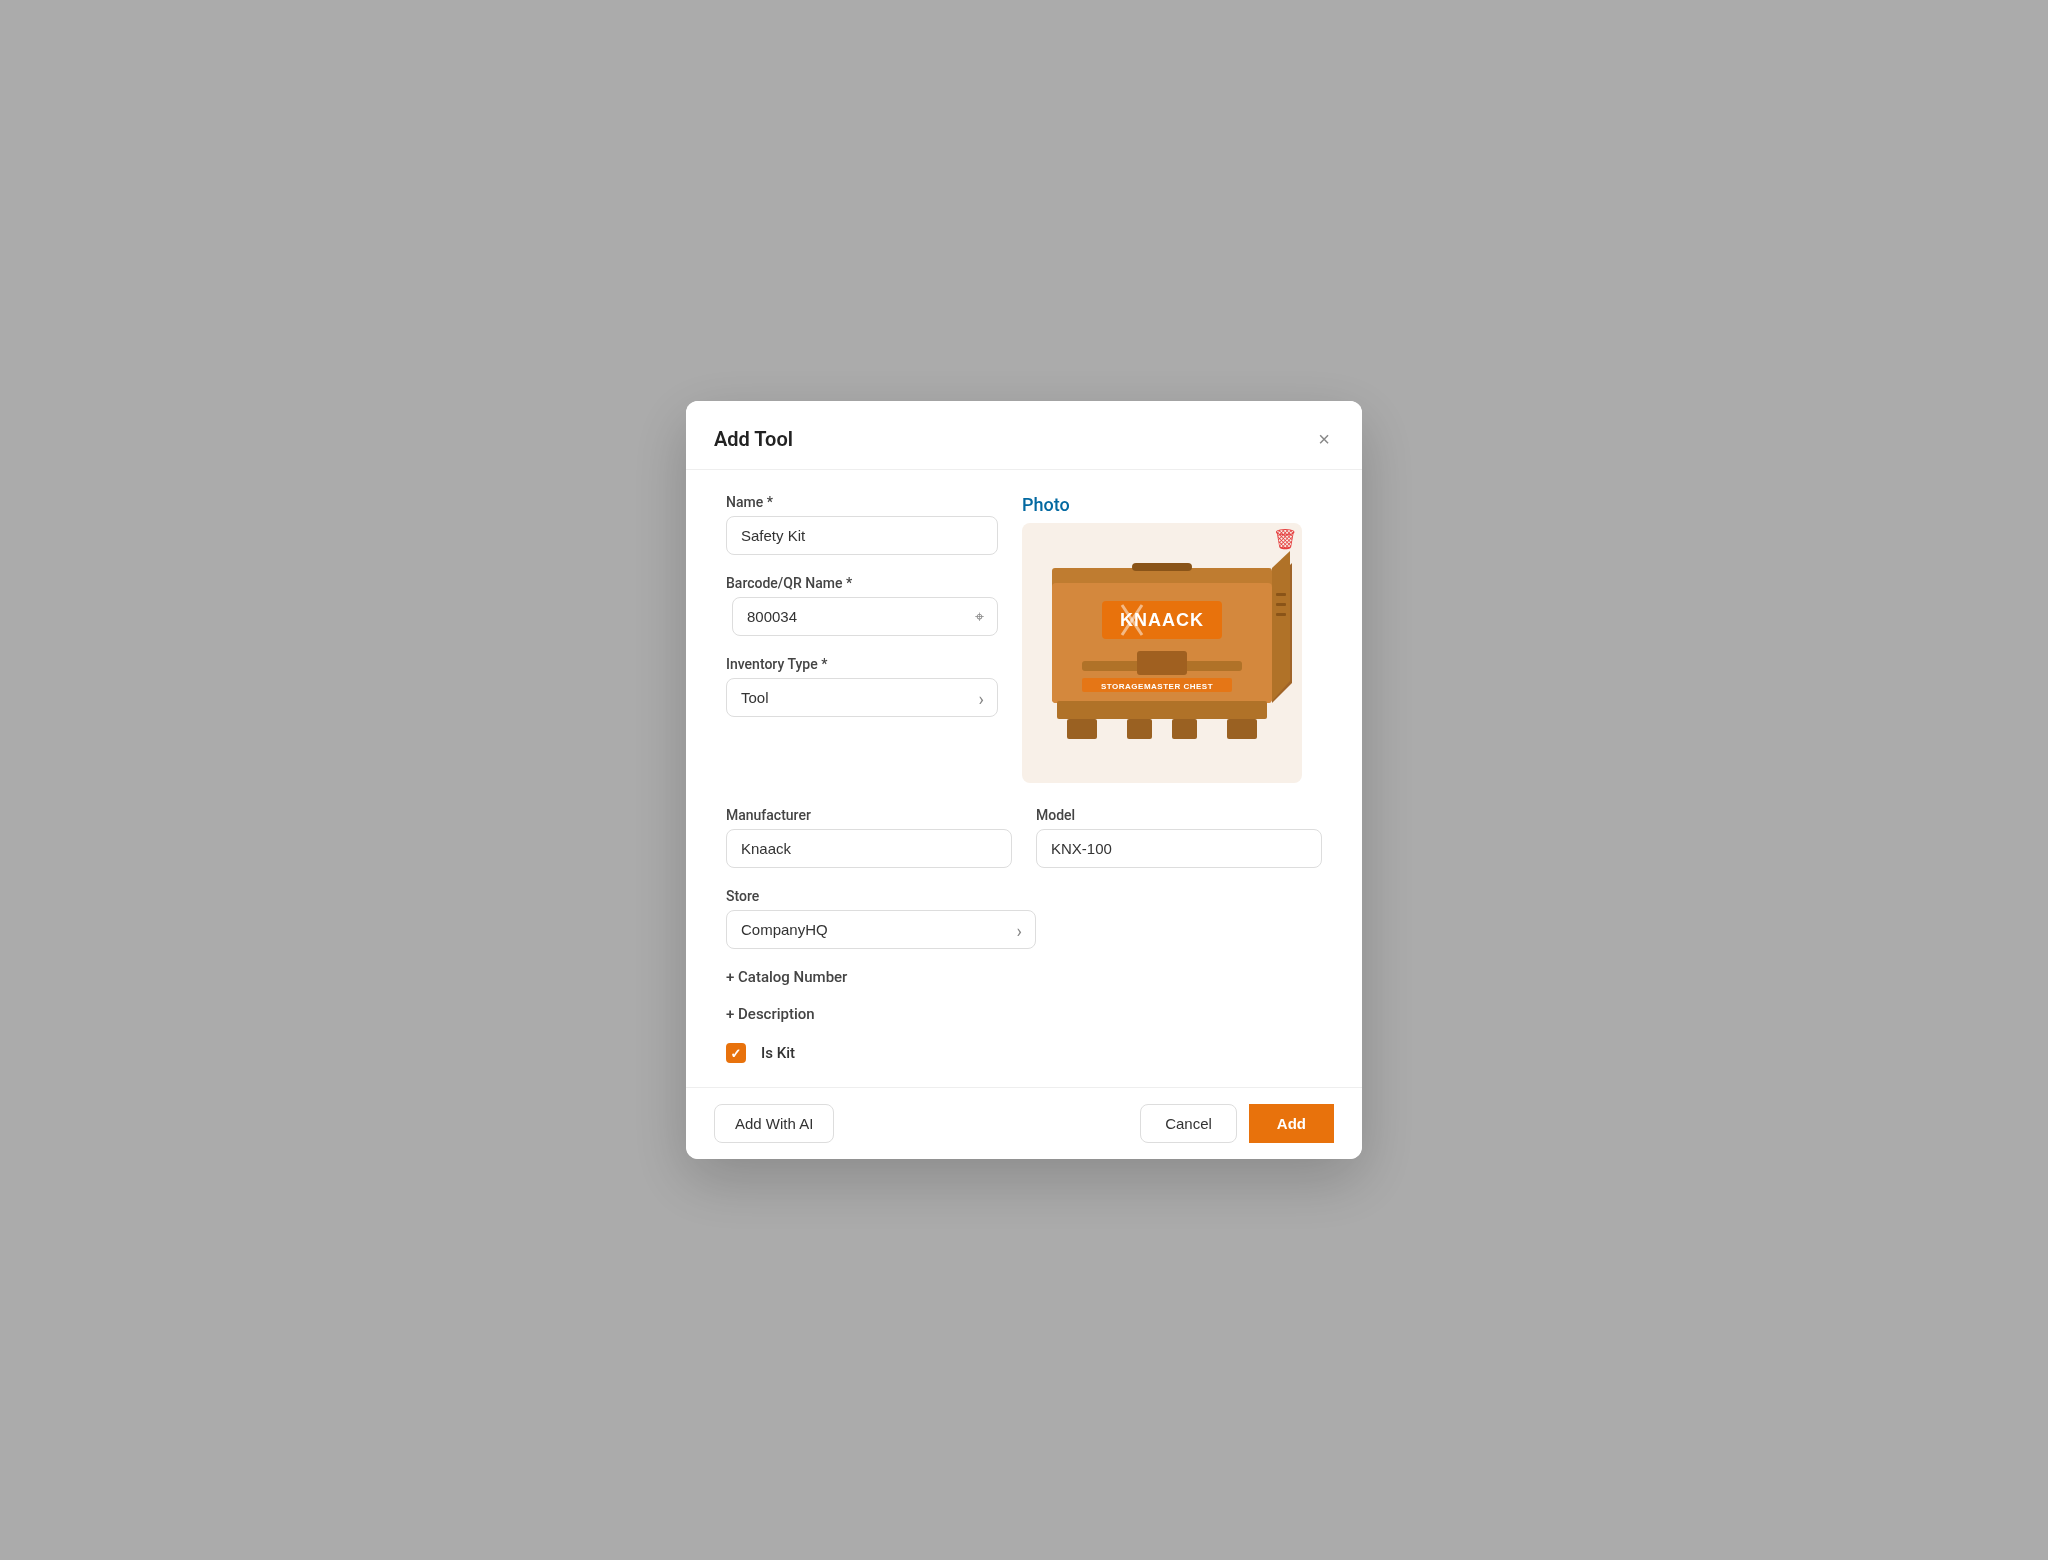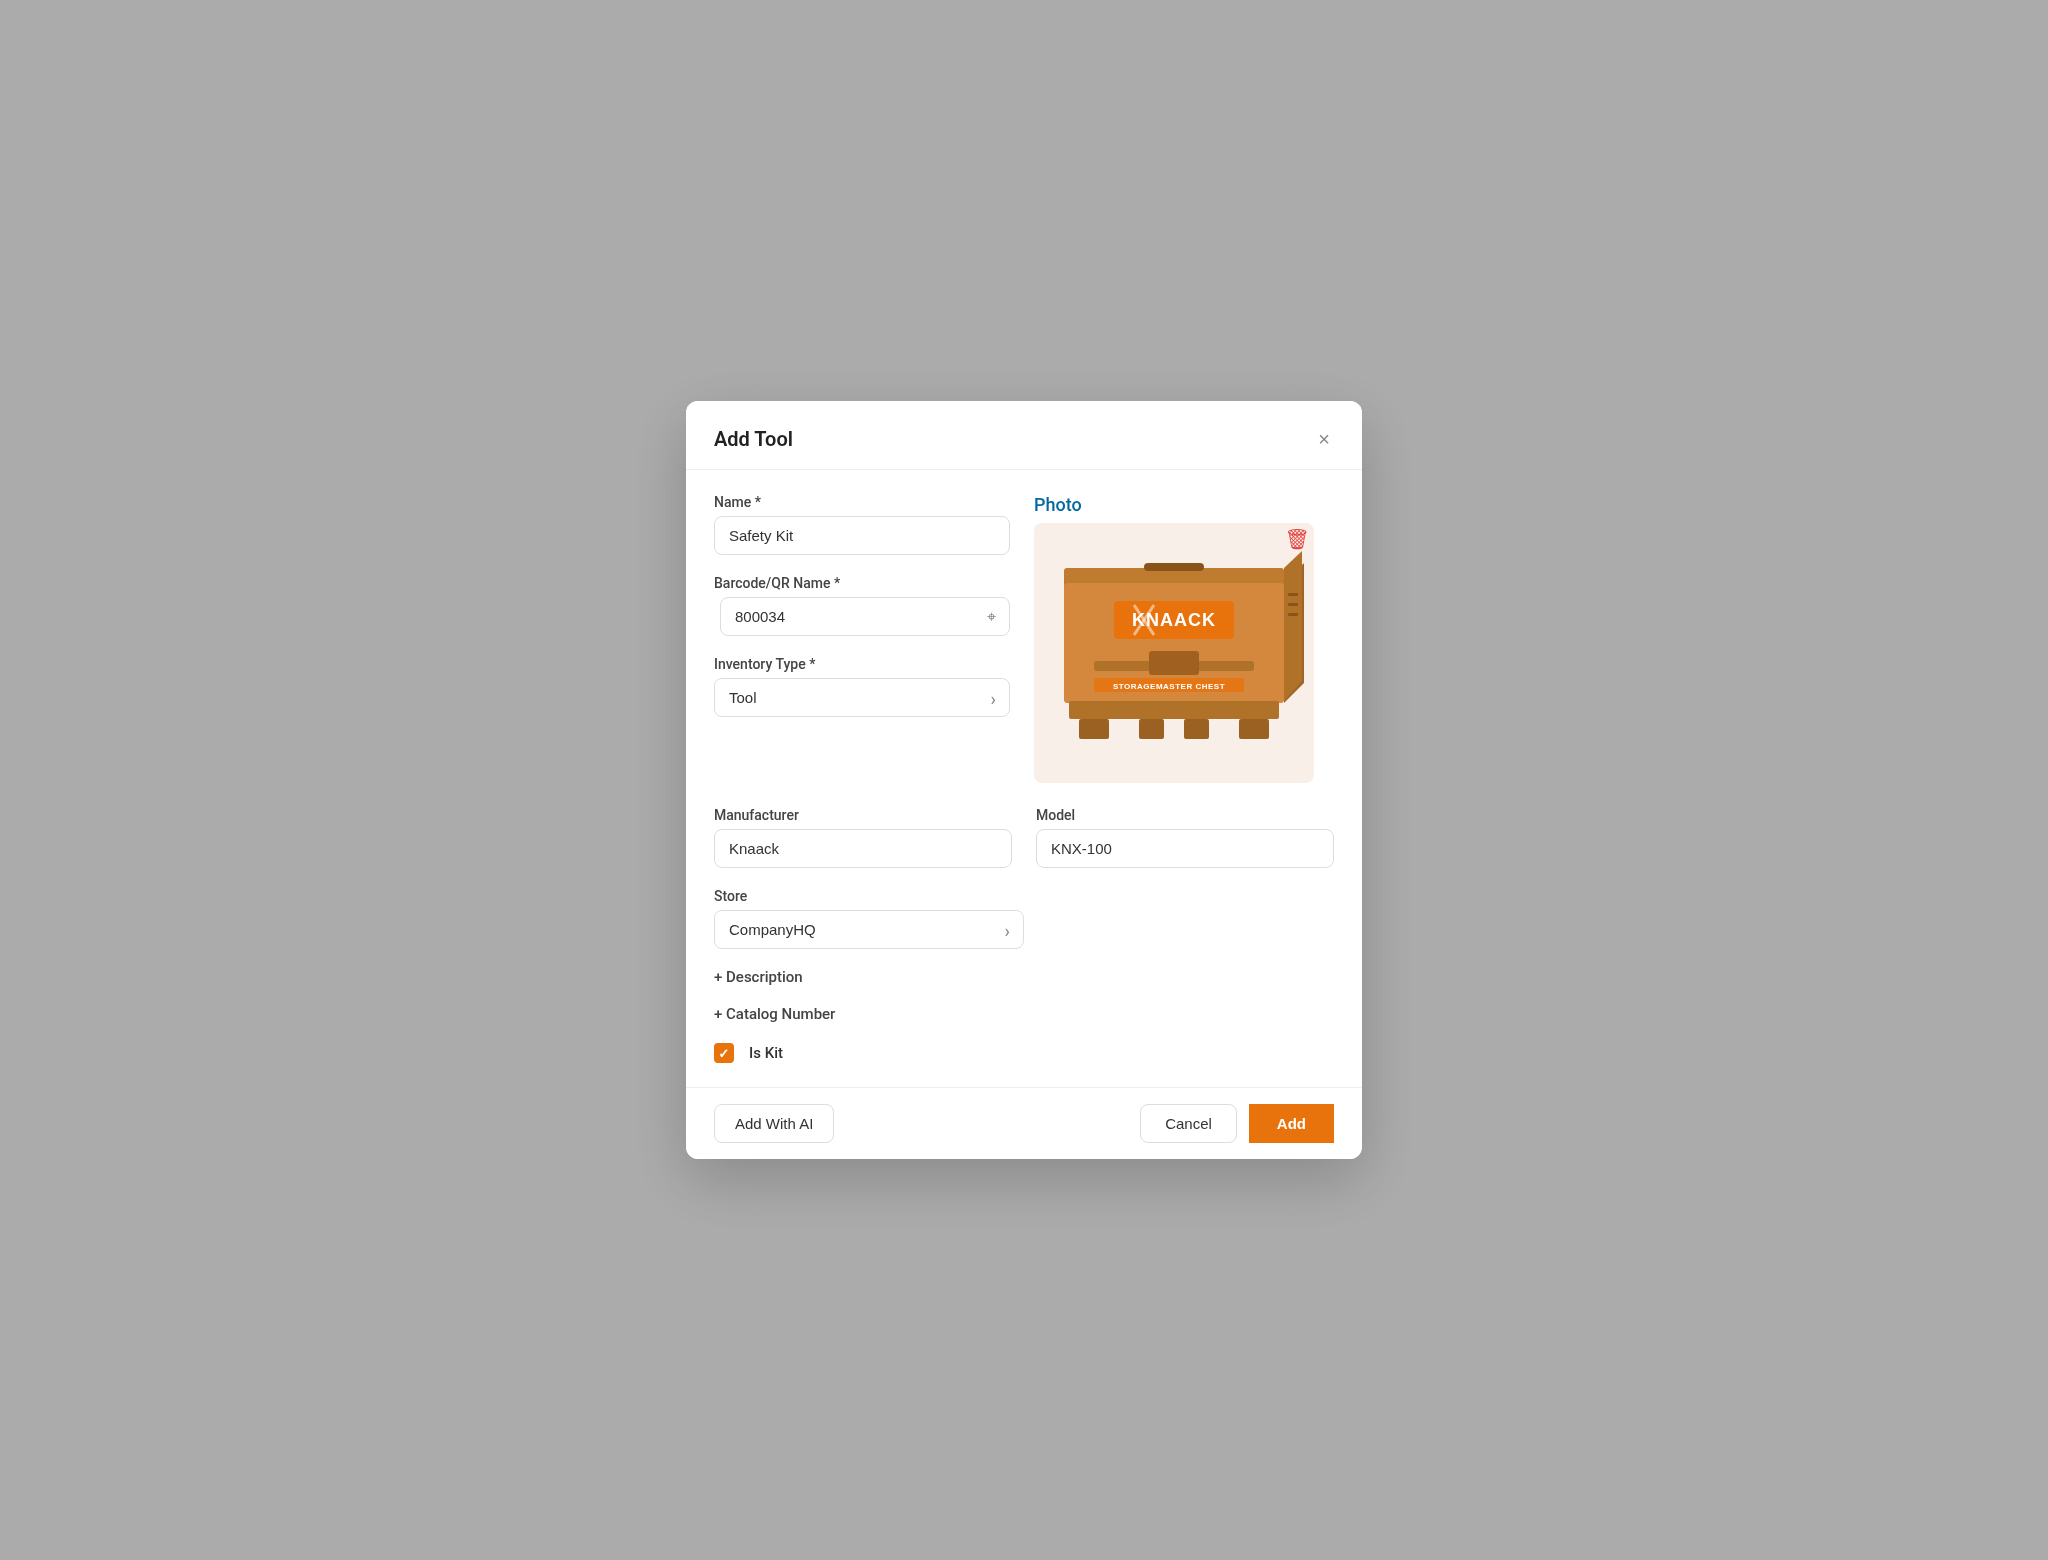--- a/index.html
+++ b/index.html
@@ -57,21 +57,21 @@
       border: none;
       cursor: pointer;
       color: #888;
       font-size: 20px;
       line-height: 1;
       padding: 4px;
     }
 
     
     .dialog-body {
-      padding: 24px 28px;
+      padding: 24px 40px;
     }
 
     .form-row {
       display: flex;
       gap: 24px;
       margin-bottom: 0;
     }
 
     .form-left {
       flex: 1;
@@ -444,25 +444,25 @@
             <select class="select-field">
               <option value="CompanyHQ">CompanyHQ</option>
               <option value="Warehouse A">Warehouse A</option>
               <option value="Warehouse B">Warehouse B</option>
             </select>
           </div>
         </div>
       </div>
 
       <div class="expand-row">
+        <span class="expand-label">+ Catalog Number</span>
+      </div>
+
+      <div class="expand-row">
         <span class="expand-label">+ Description</span>
-      </div>
-
-      <div class="expand-row">
-        <span class="expand-label">+ Catalog Number</span>
       </div>
 
       <div class="checkbox-row">
         <div class="checkbox-custom checked"></div>
         <span class="checkbox-label">Is Kit</span>
       </div>
 
     </div>
 
     <div class="dialog-footer">

